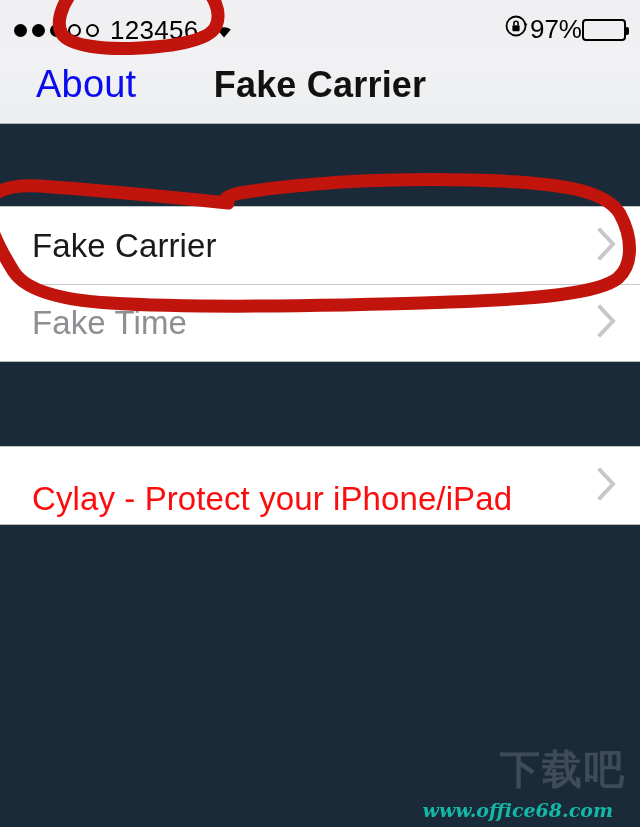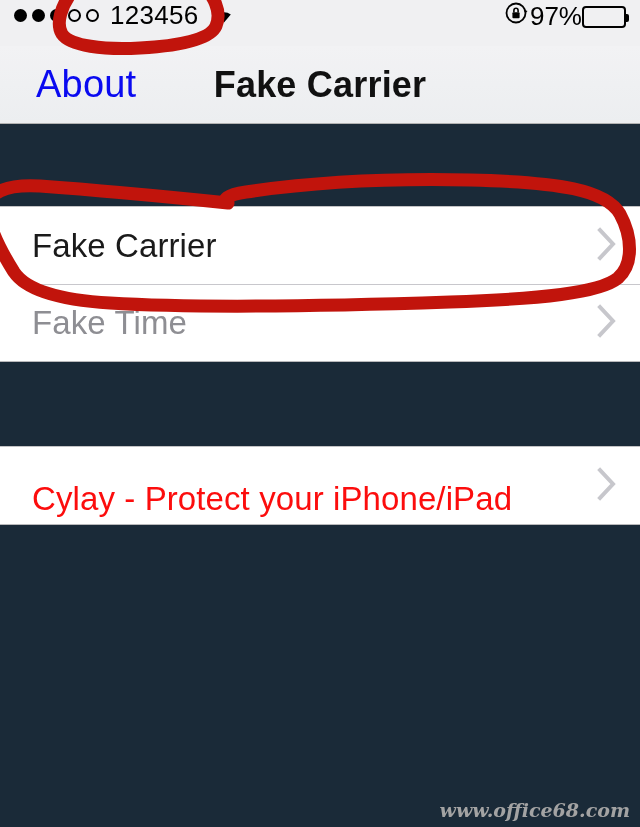--- a/index.html
+++ b/index.html
@@ -18,21 +18,21 @@
     overflow: hidden;
     background: #1a2a38;
   }
 
   
   .status-bar {
     position: relative;
     height: 46px;
     background: #f0f0f2;
     display: flex;
-    align-items: flex-start;
+    align-items: flex-end;
     font-size: 26px;
     color: #000;
     box-sizing: border-box;
     padding: 0 14px;
   }
   .status-left {
     display: flex;
     align-items: center;
     gap: 9px;
     flex: 1 1 0;
@@ -214,26 +214,26 @@
     font-weight: 700;
     color: #e8170f;
     letter-spacing: 0px;
     line-height: 1;
     white-space: nowrap;
     font-family: "DejaVu Sans", sans-serif;
     text-shadow: 1px 1px 0 rgba(255,255,255,0.35);
   }
   .wm-url {
     position: absolute;
-    right: 2px;
+    right: 19px;
     top: 52px;
     font-size: 19px;
     font-style: italic;
     font-weight: 700;
-    color: #a3a3a3;
+    color: #14b8a6;
     letter-spacing: 0px;
     line-height: 1;
     white-space: nowrap;
     font-family: "DejaVu Serif", serif;
   }
 </style>
 </head>
 <body>
 
 <div class="device">
@@ -334,16 +334,17 @@
                C 190 308, 330 306, 450 302
                C 540 299, 600 293, 618 278
                C 634 264, 632 236, 620 214
                C 606 190, 560 182, 470 180
                C 380 178, 300 184, 246 192
                C 226 195, 222 200, 228 203 Z" stroke-width="13"></path>
     </g>
   </svg>
 
   <div class="watermark">
+    <div class="wm-ghost">下载吧</div>
     <div class="wm-url">www.office68.com</div>
   </div>
 
 </div>
 
 </body></html>

